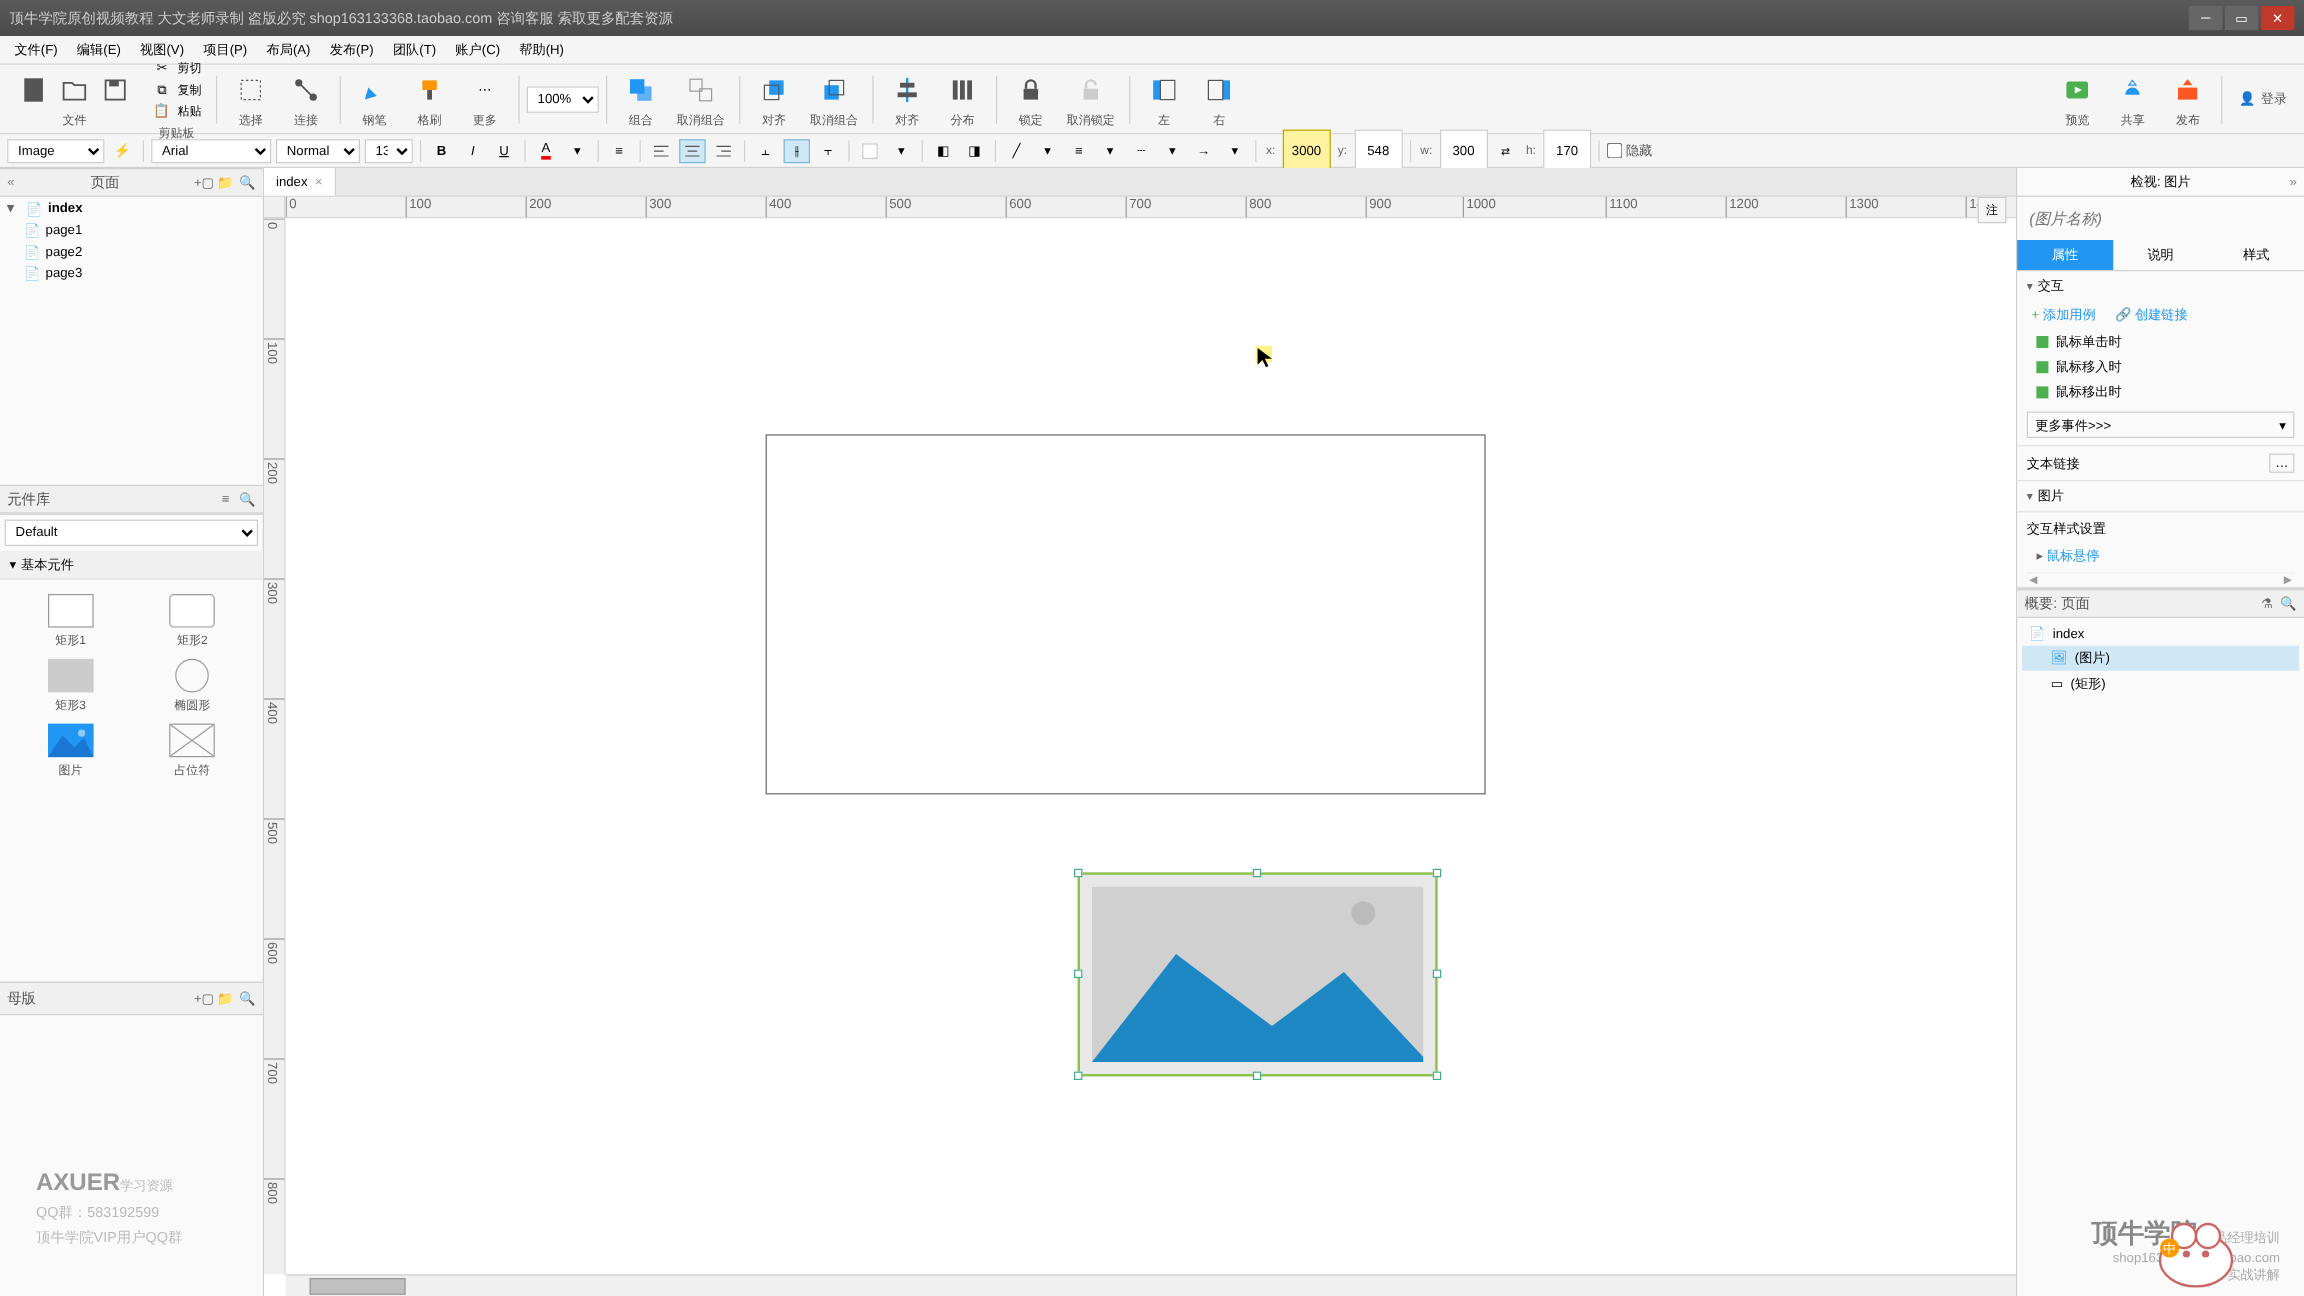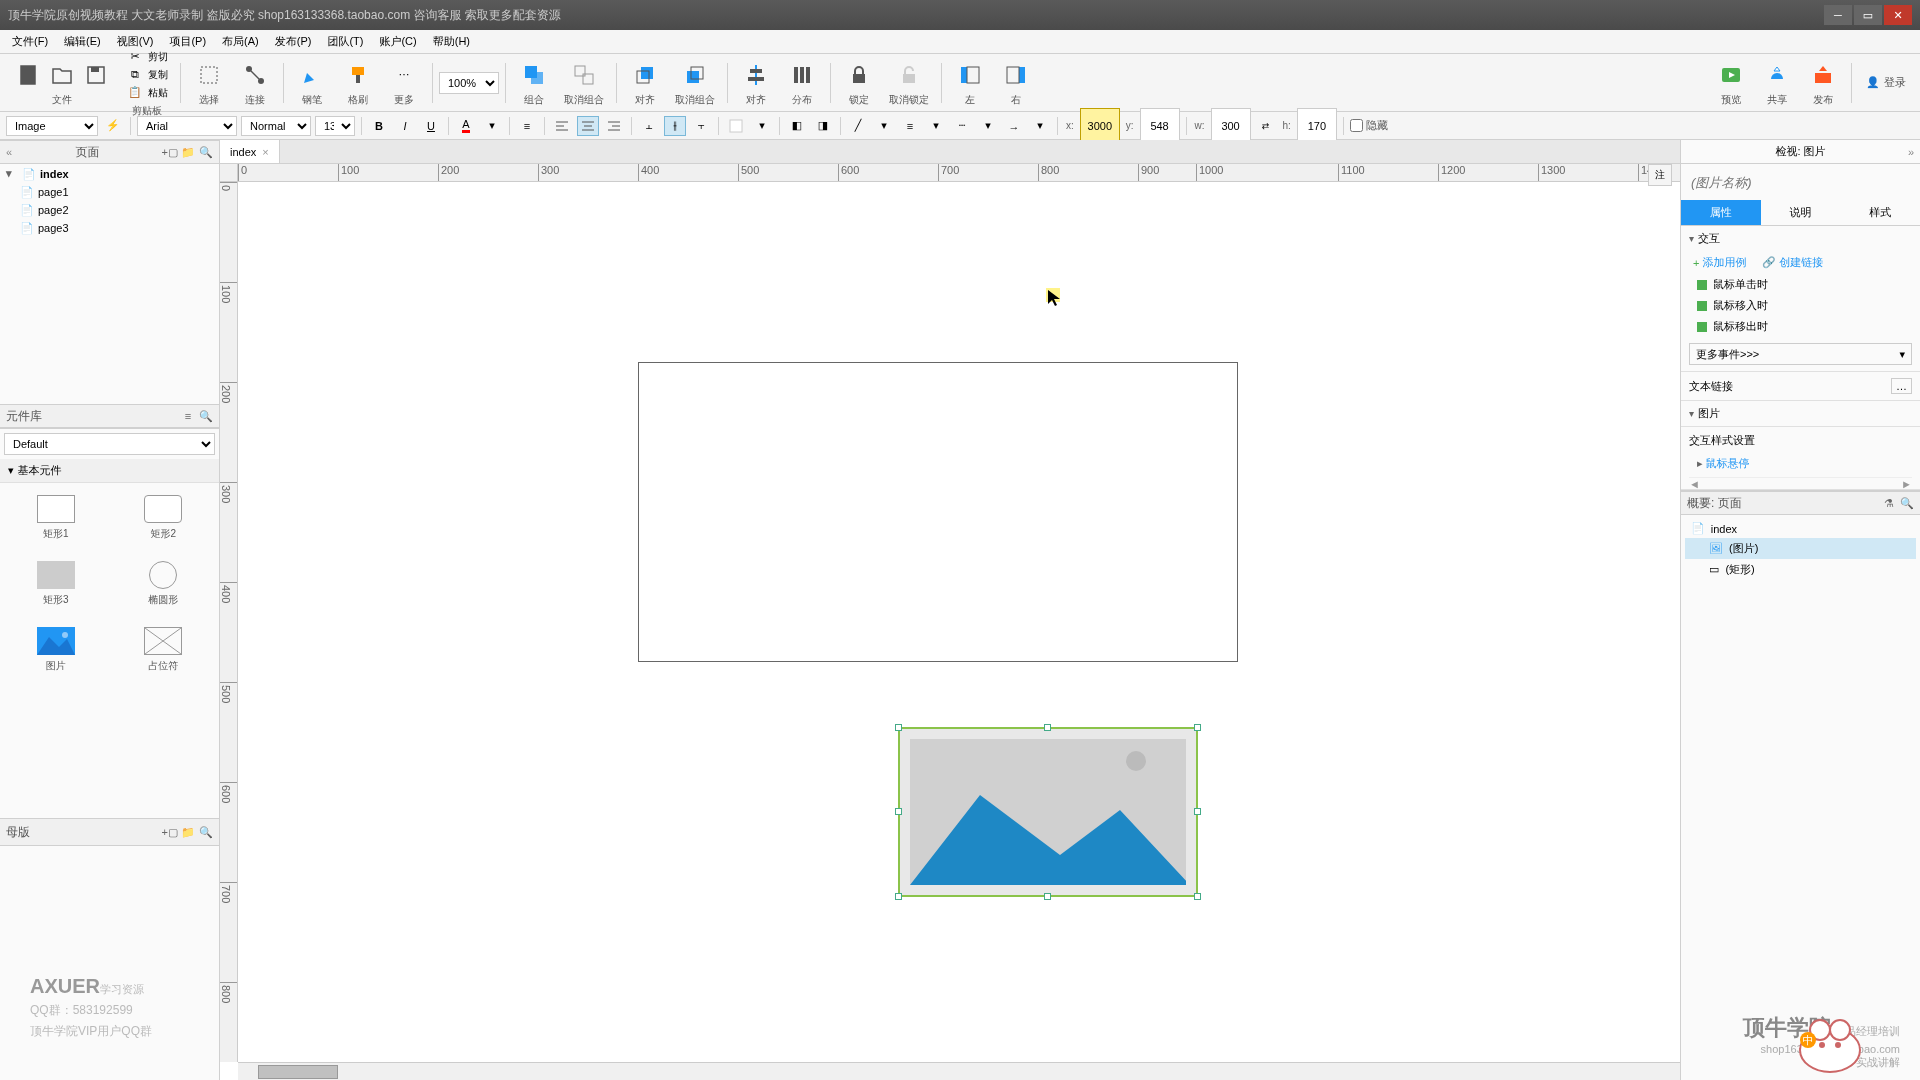--- a/index.html
+++ b/index.html
@@ -49,21 +49,21 @@
 .panel-header .icons { display: flex; gap: 4px; }
 .panel-icon { width: 14px; height: 14px; display: flex; align-items: center; justify-content: center; color: #666; }
 .pages-panel { height: 240px; overflow: auto; }
 .tree-item { display: flex; align-items: center; padding: 3px 6px 3px 20px; gap: 6px; cursor: default; }
 .tree-item.root { padding-left: 6px; font-weight: bold; }
 .tree-item .doc-icon { width: 12px; height: 12px; }
 .tree-item .arrow { width: 10px; color: #666; }
 .libs-panel { flex: 1; border-top: 1px solid #d0d0d0; display: flex; flex-direction: column; }
 .lib-select { margin: 4px; height: 22px; border: 1px solid #ccc; background: #fff; font-size: 11px; padding: 0 4px; }
 .lib-cat { display: flex; align-items: center; padding: 4px 8px; gap: 4px; background: #f0f0f0; border-bottom: 1px solid #e0e0e0; }
-.widget-grid { display: grid; grid-template-columns: 1fr 1fr; gap: 12px; padding: 8px; }
+.widget-grid { display: grid; grid-template-columns: 1fr 1fr; gap: 0; padding: 8px; }
 .widget-item { display: flex; flex-direction: column; align-items: center; gap: 4px; padding: 4px; }
 .widget-shape { width: 38px; height: 28px; }
 .widget-label { font-size: 10px; color: #555; }
 .masters-panel { height: 28px; }
 
 
 .canvas-area { flex: 1; display: flex; flex-direction: column; background: #fff; position: relative; }
 .canvas-tabs { height: 24px; display: flex; align-items: center; background: #e8e8e8; border-bottom: 1px solid #d0d0d0; }
 .canvas-tab { display: flex; align-items: center; padding: 0 10px; height: 100%; background: #fff; border-right: 1px solid #d0d0d0; gap: 6px; }
 .canvas-tab .close { color: #999; cursor: pointer; }
@@ -359,21 +359,21 @@
       </div>
     <div class="tool-sep"></div>
     <div class="login-btn">
       <span>👤</span>
       <span>登录</span>
     </div>
   </div>
 </div>
 
 <div class="format-toolbar">
-  <select class="fmt-select" style="width:92px"><option>Image</option></select>
+  <select class="fmt-select" style="width:81px"><option>Image</option></select>
   <div class="fmt-btn">⚡</div>
   <div class="fmt-sep"></div>
   <select class="fmt-select" style="width:100px"><option>Arial</option></select>
   <select class="fmt-select" style="width:70px"><option>Normal</option></select>
   <select class="fmt-select" style="width:40px"><option>13</option></select>
   <div class="fmt-sep"></div>
   <div class="fmt-btn">
       <b>B</b>
     </div>
   <div class="fmt-btn">
@@ -559,21 +559,21 @@
         <div class="tick" style="left: 0px;">0</div>
         <div class="tick" style="left: 100px;">100</div>
         <div class="tick" style="left: 200px;">200</div>
         <div class="tick" style="left: 300px;">300</div>
         <div class="tick" style="left: 400px;">400</div>
         <div class="tick" style="left: 500px;">500</div>
         <div class="tick" style="left: 600px;">600</div>
         <div class="tick" style="left: 700px;">700</div>
         <div class="tick" style="left: 800px;">800</div>
         <div class="tick" style="left: 900px;">900</div>
-        <div class="tick" style="left: 958px;">1000</div>
+        <div class="tick" style="left: 981px;">1000</div>
         <div class="tick" style="left: 1100px;">1100</div>
         <div class="tick" style="left: 1200px;">1200</div>
         <div class="tick" style="left: 1300px;">1300</div>
         <div class="tick" style="left: 1400px;">1400</div>
       </div>
     <div class="ruler-v" id="ruler-v">
         <div class="tick" style="top: 0px;">0</div>
         <div class="tick" style="top: 100px;">100</div>
         <div class="tick" style="top: 200px;">200</div>
         <div class="tick" style="top: 300px;">300</div>

